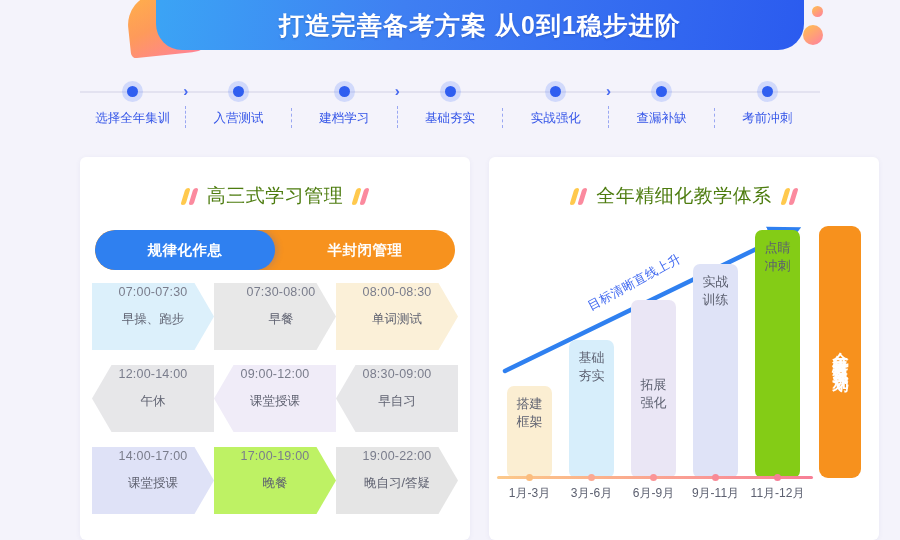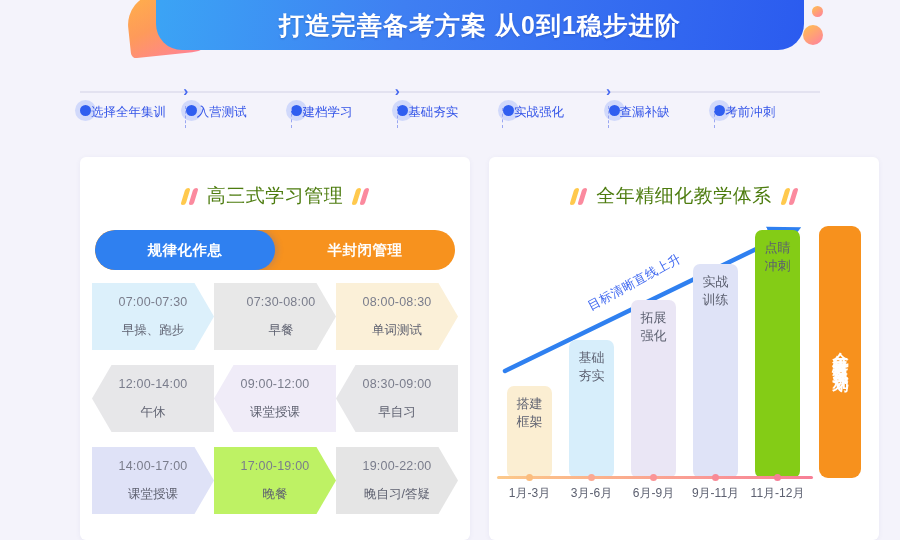--- a/index.html
+++ b/index.html
@@ -37,21 +37,21 @@
   .deco-dot.d1 { left: 812px; top: 6px; width: 11px; height: 11px; }
   .deco-dot.d2 { left: 803px; top: 25px; width: 20px; height: 20px; }
 
   
   .timeline { position: absolute; left: 80px; top: 78px; width: 740px; height: 56px; }
   .tl-rail {
     position: absolute; left: 0; top: 13px; width: 740px; height: 2px;
     background: #e3e2f0;
   }
   .tl-steps { position: absolute; left: 0; top: 0; width: 740px; height: 56px; display: flex; }
-  .tl-step { flex: 1; position: relative; display: flex; flex-direction: row; align-items: center; }
+  .tl-step { flex: 1; position: relative; display: flex; flex-direction: column; align-items: center; }
   .tl-dot {
     width: 11px; height: 11px; border-radius: 50%;
     background: #2f5ef0; margin-top: 8px;
     box-shadow: 0 0 0 5px rgba(120,150,250,.28);
   }
   .tl-label {
     margin-top: 13px; font-size: 12.5px; color: #3455e8; white-space: nowrap; font-weight: 500;
   }
   .tl-sep {
     position: absolute; top: 0; width: 24px; height: 56px;
@@ -97,21 +97,21 @@
   .tab.active {
     background: #2f80f0; border-radius: 20px;
     box-shadow: 2px 0 6px rgba(40,90,230,.25);
   }
 
   
   .sched { position: absolute; left: 12px; top: 126px; width: 366px; }
   .sched-row { display: flex; margin-bottom: 15px; }
   .chev {
     width: 122px; height: 67px;
-    display: flex; flex-direction: column; align-items: center; justify-content: center;
+    display: flex; flex-direction: column; align-items: center; 
     font-size: 12.5px; color: #6c6f80; line-height: 1.55; gap: 8px;
   }
   .chev .t1 { color: #7a7d8c; letter-spacing: .2px; }
   .chev .t2 { color: #5e6170; }
   
   .chev.r { clip-path: polygon(0 0, 84% 0, 100% 50%, 84% 100%, 0 100%); }
   
   .chev.l { clip-path: polygon(16% 0, 100% 0, 100% 100%, 16% 100%, 0 50%); }
 
   
@@ -313,21 +313,21 @@
           </defs>
           <line x1="8" y1="148" x2="288" y2="12" stroke="#2f80f0" stroke-width="4.5" stroke-linecap="round" marker-end="url(#ah)"></line>
         </svg>
         <div class="arrow-text">目标清晰直线上升</div>
       <div class="bar" style="left: 10px; height: 92px; background: rgb(251, 238, 210);">
             <span>搭建框架</span>
           </div>
           <div class="bar" style="left: 72px; height: 138px; background: rgb(215, 238, 251);">
             <span>基础夯实</span>
           </div>
-          <div class="bar" style="left: 134px; height: 178px; background: rgb(234, 230, 245);">
+          <div class="bar" style="left: 134px; height: 178px; background: rgb(234, 230, 245); align-items: center;">
             <span>拓展强化</span>
           </div>
           <div class="bar" style="left: 196px; height: 214px; background: rgb(223, 227, 247);">
             <span>实战训练</span>
           </div>
           <div class="bar" style="left: 258px; height: 248px; background: #84cc16;">
             <span>点睛冲刺</span>
           </div>
         </div>
 

